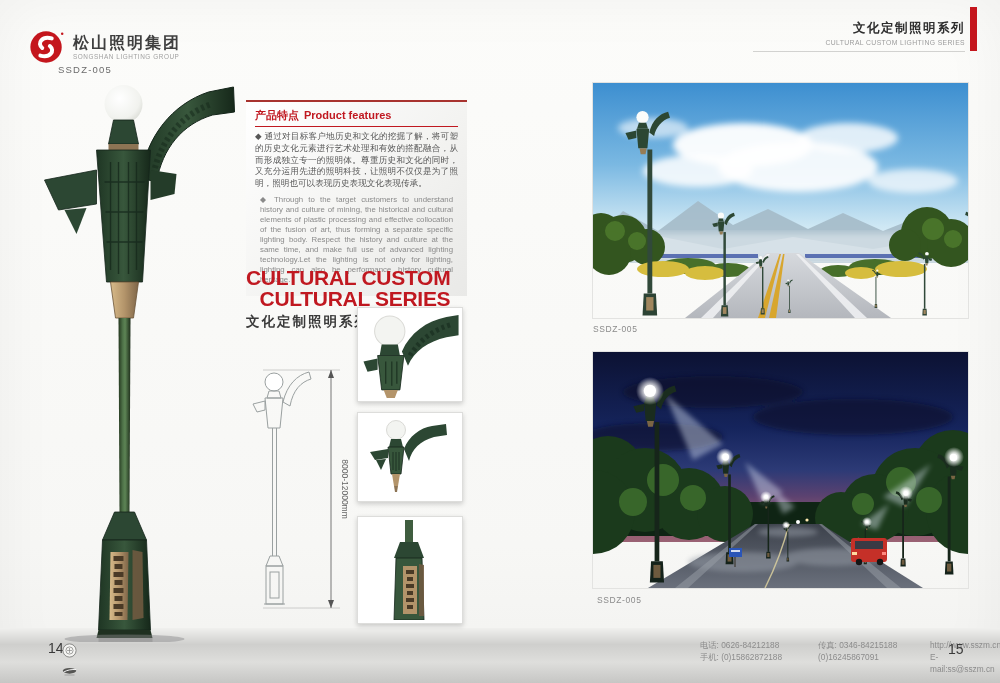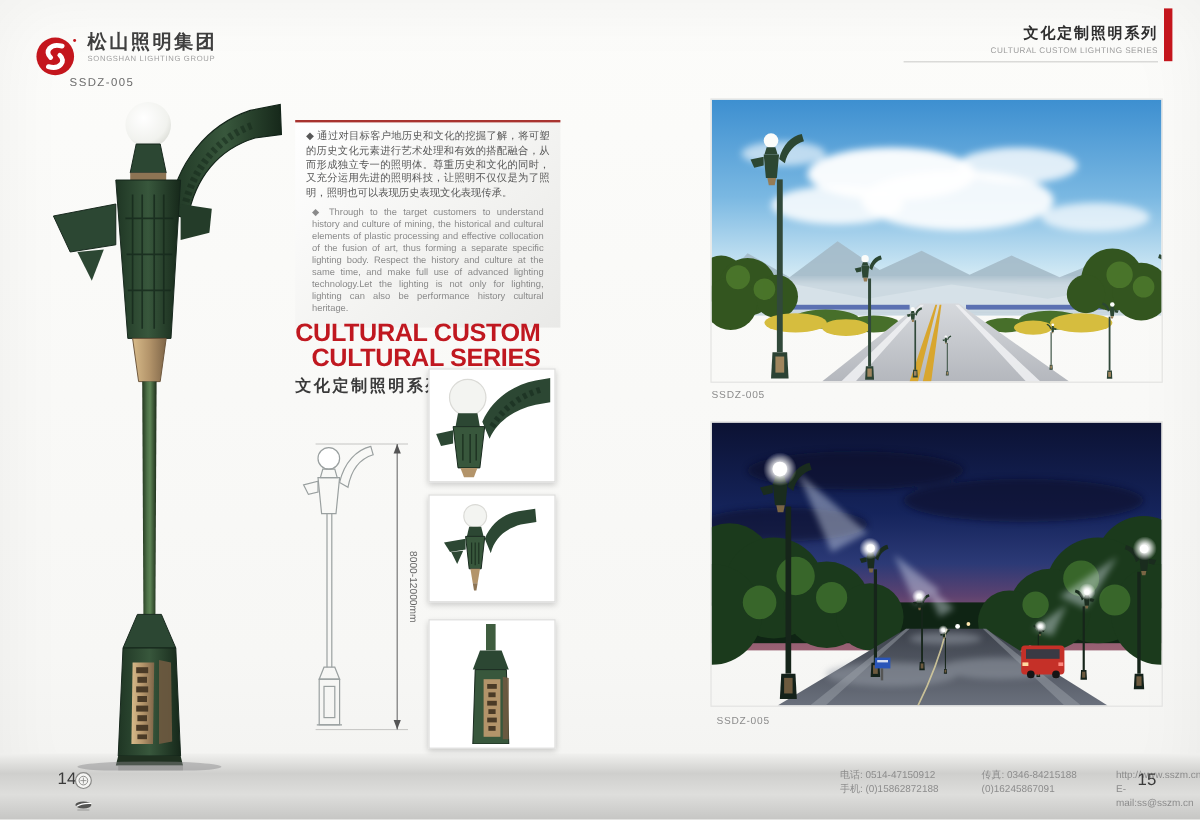--- a/index.html
+++ b/index.html
@@ -5,21 +5,21 @@
   html,body{margin:0;padding:0;background:#e8e8e6;}
   .sheet{position:relative;width:1000px;height:683px;overflow:hidden;
     background:linear-gradient(180deg,#fcfcfa 0%,#f7f7f5 80%,#f2f2f0 100%);
     box-shadow:inset 0 0 60px rgba(0,0,0,.05);
     font-family:"Liberation Sans","DejaVu Sans",sans-serif;color:#444;}
   .abs{position:absolute;}
   
   .bottom-band{left:0;right:0;top:628px;height:55px;
     background:linear-gradient(180deg,#f0f0ee 0%,#cfcfcd 30%,#dededc 62%,#c6c6c4 100%);}
   
-  .logo{left:28px;top:27px;display:flex;gap:7px;align-items:flex-start;}
+  .logo{left:28px;top:27px;display:flex;gap:7px;align-items:center;}
   .logo-cn{font-size:16px;font-weight:bold;color:#3f3f3f;letter-spacing:2px;line-height:18px;}
   .logo-en{font-size:6.4px;color:#9f9f9f;letter-spacing:.55px;margin-top:1px;}
   .product-code{left:58px;top:64px;font-size:9.5px;color:#6b6b6b;letter-spacing:1.2px;}
   .main-photo{left:5px;top:82px;width:238px;height:560px;}
   .features{left:246px;top:100px;width:221px;min-height:112px;box-sizing:border-box;
     background:linear-gradient(135deg,#ffffff 0%,#f3f3f1 55%,#e9e9e7 100%);
     border-top:2px solid #a8332f;padding:6px 9px 6px 9px;}
   .features-title{font-size:11px;font-weight:bold;color:#c01820;
     padding-bottom:3px;border-bottom:1.5px solid #c01820;margin-bottom:4px;}
   .features-title .t-en{margin-left:5px;}
@@ -141,20 +141,23 @@
       </g>
       <polygon points="126,468 136,470 137,536 126,538" fill="#6f5a40" opacity=".9"></polygon>
       <polygon points="92,548 144,548 146,556 90,556" fill="#1f3020"></polygon>
 
       <rect x="92" y="556" width="54" height="28" fill="url(#gRef)"></rect>
       <ellipse cx="118" cy="557" rx="60" ry="4.5" fill="#87878a" opacity=".45"></ellipse>
     </svg>
   </div>
 
   <section class="abs features">
+    <div class="features-title">
+      <span class="t-cn">产品特点</span><span class="t-en">Product features</span>
+    </div>
     <p class="feat-cn">◆ 通过对目标客户地历史和文化的挖掘了解，将可塑的历史文化元素进行艺术处理和有效的搭配融合，从而形成独立专一的照明体。尊重历史和文化的同时，又充分运用先进的照明科技，让照明不仅仅是为了照明，照明也可以表现历史表现文化表现传承。</p>
     <p class="feat-en">◆ Through to the target customers to understand history and culture of mining, the historical and cultural elements of plastic processing and effective collocation of the fusion of art, thus forming a separate specific lighting body. Respect the history and culture at the same time, and make full use of advanced lighting technology.Let the lighting is not only for lighting, lighting can also be performance history cultural heritage.</p>
   </section>
 
   <section class="abs series-title">
     <div class="st-l1">CULTURAL CUSTOM</div>
     <div class="st-l2">CULTURAL SERIES</div>
     <div class="st-cn">文化定制照明系列</div>
   </section>
 
@@ -471,21 +474,21 @@
         <circle cx="266" cy="210" r="3.2" fill="#151515"></circle>
           <circle cx="287" cy="210" r="3.2" fill="#151515"></circle>
         <rect x="259" y="200" width="5" height="3" fill="#ffd9a0"></rect>
           <rect x="289" y="200" width="4" height="3" fill="#ff8a80"></rect>
       </g>
     </svg>
   </figure>
   <div class="abs photo-label pl2">SSDZ-005</div>
 
   <div class="abs contact">
-    <span>电话: 0514-47150912</span>
+    <span>电话: 0626-84212188</span>
     <span>传真: 0346-84215188</span>
     <span>http://www.sszm.cn</span>
     <span>手机: (0)15862872188</span>
     <span>(0)16245867091</span>
     <span>E-mail:ss@sszm.cn</span>
   </div>
   <div class="abs page-num pn-right">15</div>
 
 </div>
 

